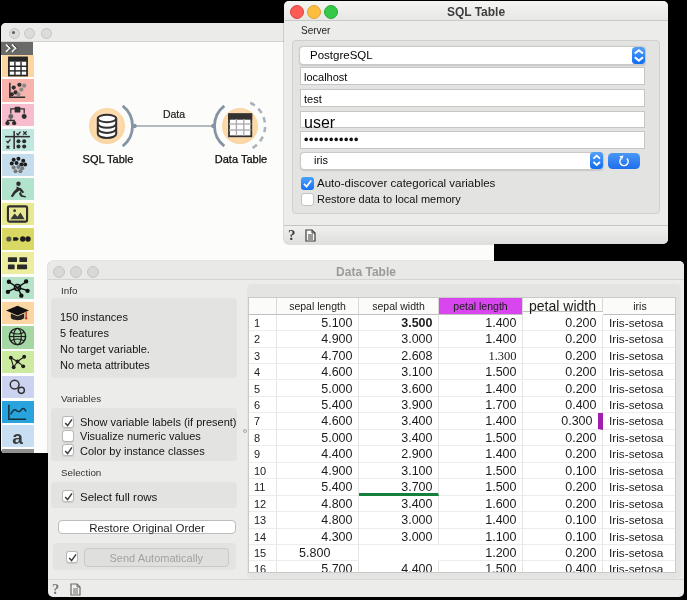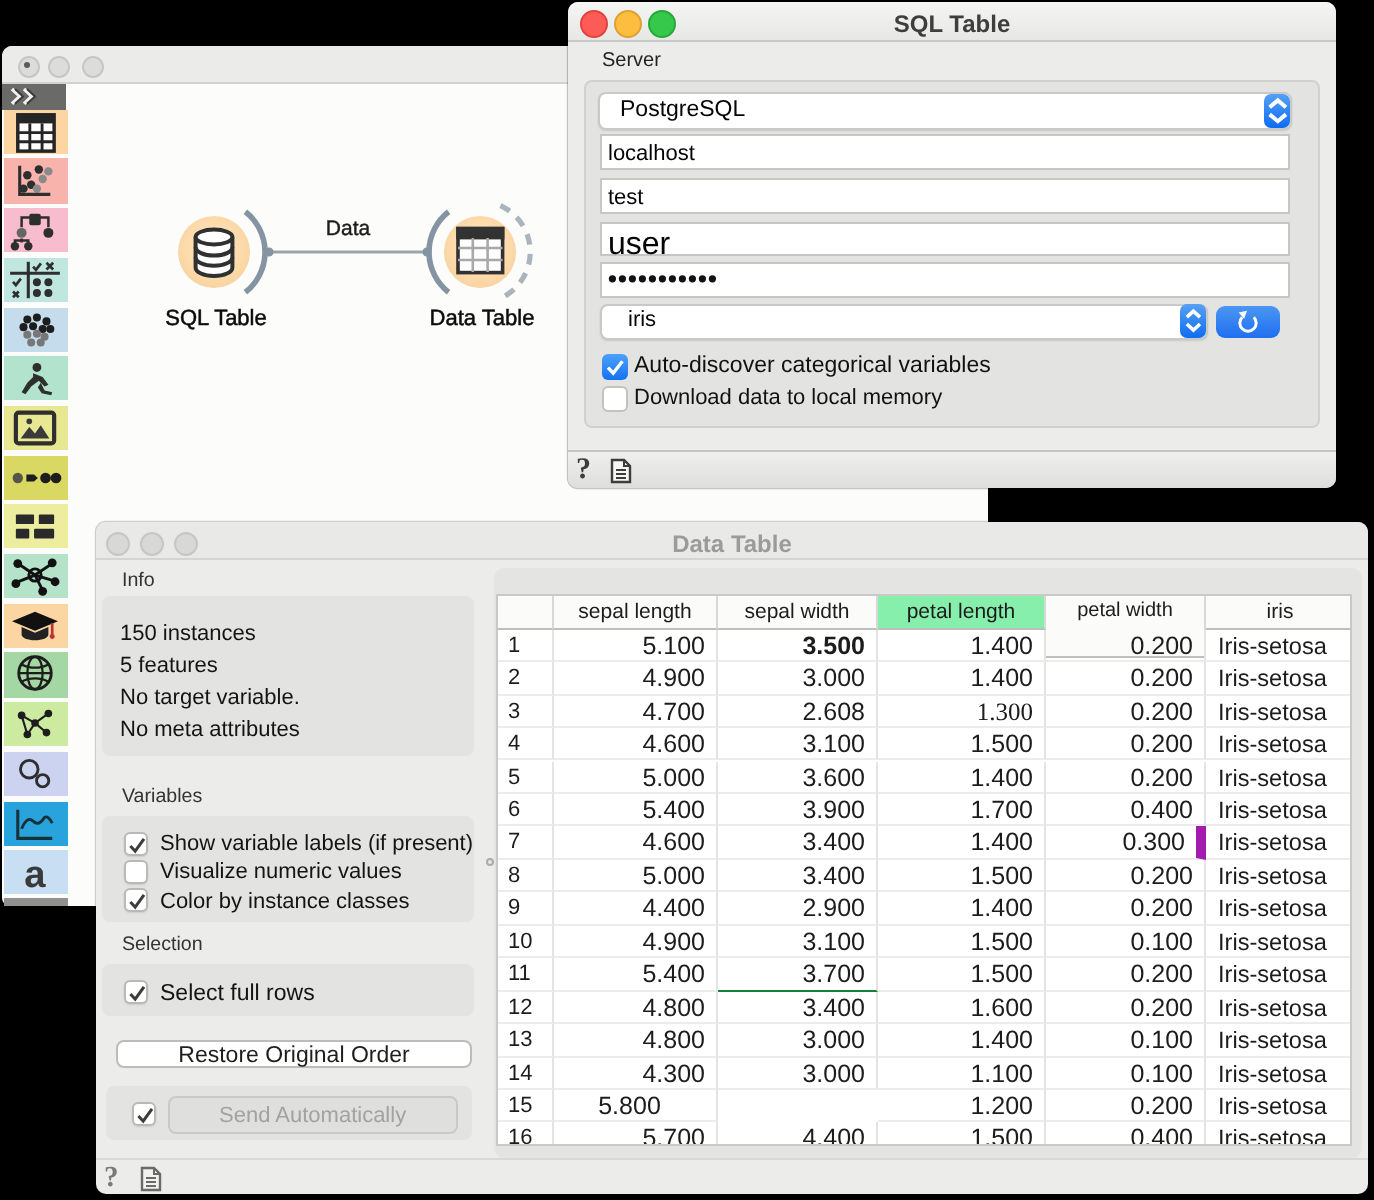--- a/index.html
+++ b/index.html
@@ -273,22 +273,22 @@
       </svg>
       <div class="abs" style="left:36px;top:287px;width:144.6px;height:18.7px;background:#dfdfdd;border:1px solid #c9c9c7;border-radius:4px;text-align:center;font-size:11px;color:#a2a2a0;line-height:18.7px;">Send Automatically</div>
     </div>
 
   <div id="datatable">
       <div class="abs" style="left:198.6px;top:22.5px;width:434.4px;height:295px;background:#e4e4e2;border-radius:5px;"></div>
       <div class="abs" style="left:200px;top:36px;width:428px;height:275.7px;background:#fff;border:1px solid #c9c9c7;overflow:hidden;">
         <div class="abs" style="left:0px;top:0;width:28px;height:16.7px;border-right:1px solid #d8d8d6;border-bottom:1px solid #bfbfbd;font-size:10.5px;color:#1c1c1c;text-align:center;line-height:16px;background:#fbfbfa;"></div>
         <div class="abs" style="left:28px;top:0;width:82px;height:16.7px;border-right:1px solid #d8d8d6;border-bottom:1px solid #bfbfbd;font-size:10.5px;color:#1c1c1c;text-align:center;line-height:16px;background:#fbfbfa;">sepal length</div>
         <div class="abs" style="left:110px;top:0;width:80px;height:16.7px;border-right:1px solid #d8d8d6;border-bottom:1px solid #bfbfbd;font-size:10.5px;color:#1c1c1c;text-align:center;line-height:16px;background:#fbfbfa;">sepal width</div>
-        <div class="abs" style="left:190px;top:0;width:84px;height:16.7px;border-right:1px solid #d8d8d6;border-bottom:1px solid #bfbfbd;font-size:10.5px;color:#1c1c1c;text-align:center;line-height:16px;background:#86efac;">petal length</div>
-        <div class="abs" style="left:274px;top:0;width:80px;height:31px;border-right:1px solid #d8d8d6;border-bottom:1px solid #bfbfbd;font-size:10px;color:#1c1c1c;text-align:center;line-height:16px;background:#fbfbfa;">petal width</div>
+        <div class="abs" style="left:190px;top:0;width:84px;height:16.7px;border-right:1px solid #d8d8d6;border-bottom:1px solid #bfbfbd;font-size:10.5px;color:#1c1c1c;text-align:center;line-height:16px;background:#d946ef;">petal length</div>
+        <div class="abs" style="left:274px;top:0;width:80px;height:14px;border-right:1px solid #d8d8d6;border-bottom:1px solid #bfbfbd;font-size:14px;color:#1c1c1c;text-align:center;line-height:16px;background:#fbfbfa;">petal width</div>
         <div class="abs" style="left:354px;top:0;width:74px;height:16.7px;border-bottom:1px solid #bfbfbd;font-size:10.5px;color:#1c1c1c;text-align:center;line-height:16px;background:#fbfbfa;">iris</div>
         <div class="abs" style="left:0px;top:16.70px;width:28px;height:16.45px;border-right:1px solid #e4e4e2;border-bottom:1px solid #ececea;color:#1c1c1c;text-align:left;line-height:16.45px;padding-left:5px;font-size:11px;">1</div>
         <div class="abs" style="left:28px;top:16.70px;width:82px;height:16.45px;border-right:1px solid #e4e4e2;border-bottom:1px solid #ececea;color:#1c1c1c;text-align:right;line-height:16.45px;padding-right:5.5px;font-size:12.5px;">5.100</div>
         <div class="abs" style="left:110px;top:16.70px;width:80px;height:16.45px;border-right:1px solid #e4e4e2;border-bottom:1px solid #ececea;color:#1c1c1c;text-align:right;line-height:16.45px;padding-right:5.5px;font-size:12.5px;font-weight:bold;">3.500</div>
         <div class="abs" style="left:190px;top:16.70px;width:84px;height:16.45px;border-right:1px solid #e4e4e2;border-bottom:1px solid #ececea;color:#1c1c1c;text-align:right;line-height:16.45px;padding-right:5.5px;font-size:12.5px;">1.400</div>
         <div class="abs" style="left:274px;top:16.70px;width:80px;height:16.45px;border-right:1px solid #e4e4e2;border-bottom:1px solid #ececea;color:#1c1c1c;text-align:right;line-height:16.45px;padding-right:5.5px;font-size:12.5px;">0.200</div>
         <div class="abs" style="left:354px;top:16.70px;width:74px;height:16.45px;border-bottom:1px solid #ececea;color:#1c1c1c;text-align:left;line-height:16.45px;padding-left:6px;font-size:11.8px;">Iris-setosa</div>
         <div class="abs" style="left:0px;top:33.15px;width:28px;height:16.45px;border-right:1px solid #e4e4e2;border-bottom:1px solid #ececea;color:#1c1c1c;text-align:left;line-height:16.45px;padding-left:5px;font-size:11px;">2</div>
         <div class="abs" style="left:28px;top:33.15px;width:82px;height:16.45px;border-right:1px solid #e4e4e2;border-bottom:1px solid #ececea;color:#1c1c1c;text-align:right;line-height:16.45px;padding-right:5.5px;font-size:12.5px;">4.900</div>
         <div class="abs" style="left:110px;top:33.15px;width:80px;height:16.45px;border-right:1px solid #e4e4e2;border-bottom:1px solid #ececea;color:#1c1c1c;text-align:right;line-height:16.45px;padding-right:5.5px;font-size:12.5px;">3.000</div>
@@ -338,21 +338,21 @@
         <div class="abs" style="left:274px;top:148.30px;width:80px;height:16.45px;border-right:1px solid #e4e4e2;border-bottom:1px solid #ececea;color:#1c1c1c;text-align:right;line-height:16.45px;padding-right:5.5px;font-size:12.5px;">0.200</div>
         <div class="abs" style="left:354px;top:148.30px;width:74px;height:16.45px;border-bottom:1px solid #ececea;color:#1c1c1c;text-align:left;line-height:16.45px;padding-left:6px;font-size:11.8px;">Iris-setosa</div>
         <div class="abs" style="left:0px;top:164.75px;width:28px;height:16.45px;border-right:1px solid #e4e4e2;border-bottom:1px solid #ececea;color:#1c1c1c;text-align:left;line-height:16.45px;padding-left:5px;font-size:11px;">10</div>
         <div class="abs" style="left:28px;top:164.75px;width:82px;height:16.45px;border-right:1px solid #e4e4e2;border-bottom:1px solid #ececea;color:#1c1c1c;text-align:right;line-height:16.45px;padding-right:5.5px;font-size:12.5px;">4.900</div>
         <div class="abs" style="left:110px;top:164.75px;width:80px;height:16.45px;border-right:1px solid #e4e4e2;border-bottom:1px solid #ececea;color:#1c1c1c;text-align:right;line-height:16.45px;padding-right:5.5px;font-size:12.5px;">3.100</div>
         <div class="abs" style="left:190px;top:164.75px;width:84px;height:16.45px;border-right:1px solid #e4e4e2;border-bottom:1px solid #ececea;color:#1c1c1c;text-align:right;line-height:16.45px;padding-right:5.5px;font-size:12.5px;">1.500</div>
         <div class="abs" style="left:274px;top:164.75px;width:80px;height:16.45px;border-right:1px solid #e4e4e2;border-bottom:1px solid #ececea;color:#1c1c1c;text-align:right;line-height:16.45px;padding-right:5.5px;font-size:12.5px;">0.100</div>
         <div class="abs" style="left:354px;top:164.75px;width:74px;height:16.45px;border-bottom:1px solid #ececea;color:#1c1c1c;text-align:left;line-height:16.45px;padding-left:6px;font-size:11.8px;">Iris-setosa</div>
         <div class="abs" style="left:0px;top:181.20px;width:28px;height:16.45px;border-right:1px solid #e4e4e2;border-bottom:1px solid #ececea;color:#1c1c1c;text-align:left;line-height:16.45px;padding-left:5px;font-size:11px;">11</div>
         <div class="abs" style="left:28px;top:181.20px;width:82px;height:16.45px;border-right:1px solid #e4e4e2;border-bottom:1px solid #ececea;color:#1c1c1c;text-align:right;line-height:16.45px;padding-right:5.5px;font-size:12.5px;">5.400</div>
-        <div class="abs" style="left:110px;top:181.20px;width:80px;height:16.45px;border-right:1px solid #e4e4e2;border-bottom:1px solid #15803d;color:#1c1c1c;text-align:right;line-height:16.45px;padding-right:5.5px;font-size:12.5px;">3.700</div>
+        <div class="abs" style="left:110px;top:181.20px;width:80px;height:16.45px;border-right:1px solid #e4e4e2;border-bottom:3px solid #15803d;color:#1c1c1c;text-align:right;line-height:16.45px;padding-right:5.5px;font-size:12.5px;">3.700</div>
         <div class="abs" style="left:190px;top:181.20px;width:84px;height:16.45px;border-right:1px solid #e4e4e2;border-bottom:1px solid #ececea;color:#1c1c1c;text-align:right;line-height:16.45px;padding-right:5.5px;font-size:12.5px;">1.500</div>
         <div class="abs" style="left:274px;top:181.20px;width:80px;height:16.45px;border-right:1px solid #e4e4e2;border-bottom:1px solid #ececea;color:#1c1c1c;text-align:right;line-height:16.45px;padding-right:5.5px;font-size:12.5px;">0.200</div>
         <div class="abs" style="left:354px;top:181.20px;width:74px;height:16.45px;border-bottom:1px solid #ececea;color:#1c1c1c;text-align:left;line-height:16.45px;padding-left:6px;font-size:11.8px;">Iris-setosa</div>
         <div class="abs" style="left:0px;top:197.65px;width:28px;height:16.45px;border-right:1px solid #e4e4e2;border-bottom:1px solid #ececea;color:#1c1c1c;text-align:left;line-height:16.45px;padding-left:5px;font-size:11px;">12</div>
         <div class="abs" style="left:28px;top:197.65px;width:82px;height:16.45px;border-right:1px solid #e4e4e2;border-bottom:1px solid #ececea;color:#1c1c1c;text-align:right;line-height:16.45px;padding-right:5.5px;font-size:12.5px;">4.800</div>
         <div class="abs" style="left:110px;top:197.65px;width:80px;height:16.45px;border-right:1px solid #e4e4e2;border-bottom:1px solid #ececea;color:#1c1c1c;text-align:right;line-height:16.45px;padding-right:5.5px;font-size:12.5px;">3.400</div>
         <div class="abs" style="left:190px;top:197.65px;width:84px;height:16.45px;border-right:1px solid #e4e4e2;border-bottom:1px solid #ececea;color:#1c1c1c;text-align:right;line-height:16.45px;padding-right:5.5px;font-size:12.5px;">1.600</div>
         <div class="abs" style="left:274px;top:197.65px;width:80px;height:16.45px;border-right:1px solid #e4e4e2;border-bottom:1px solid #ececea;color:#1c1c1c;text-align:right;line-height:16.45px;padding-right:5.5px;font-size:12.5px;">0.200</div>
         <div class="abs" style="left:354px;top:197.65px;width:74px;height:16.45px;border-bottom:1px solid #ececea;color:#1c1c1c;text-align:left;line-height:16.45px;padding-left:6px;font-size:11.8px;">Iris-setosa</div>
         <div class="abs" style="left:0px;top:214.10px;width:28px;height:16.45px;border-right:1px solid #e4e4e2;border-bottom:1px solid #ececea;color:#1c1c1c;text-align:left;line-height:16.45px;padding-left:5px;font-size:11px;">13</div>
@@ -457,21 +457,21 @@
       <path d="M 13.1 5.6 a 4.1 4.1 0 1 0 5.8 0" stroke="#fff" stroke-width="1.5" fill="none"></path>
       <path d="M11.3 3.2 l4.2 -0.8 -1.4 4z" fill="#fff"></path>
     </svg>
 
   <div class="abs" style="left:17px;top:176px;width:13px;height:13px;background:linear-gradient(#4da1fc,#1472f2);border-radius:3px;"></div>
   <svg class="abs" style="left:17px;top:176px;" width="13" height="13">
       <path d="M3 6.8 l2.6 2.8 4.6-6" stroke="#fff" stroke-width="1.7" fill="none"></path>
     </svg>
   <div class="abs" style="left:33px;top:176px;font-size:11.5px;color:#111;">Auto-discover categorical variables</div>
   <div class="abs" style="left:17px;top:192px;width:13px;height:13px;background:#fff;border:1px solid #c2c2c0;border-radius:3px;"></div>
-  <div class="abs" style="left:33px;top:192px;font-size:11px;color:#111;">Download data to local memory</div>
+  <div class="abs" style="left:33px;top:192px;font-size:11px;color:#111;">Restore data to local memory</div>
 
   <div class="abs" style="left:0;top:224px;width:100%;height:19px;background:linear-gradient(#f0f0ee,#dededc);border-top:1px solid #c4c4c2;border-radius:0 0 5px 5px;"></div>
   <div class="abs" style="left:4px;top:226px;font-size:15px;color:#3d3d3d;font-family:'Liberation Serif',serif;font-weight:700;">?</div>
   <svg class="abs" style="left:21px;top:228px;" width="11" height="13">
       <path d="M1 1 h6 l3 3 v8 h-9 z" fill="#f6f6f4" stroke="#3d3d3d" stroke-width="1.2"></path>
       <path d="M7 1 v3 h3" fill="none" stroke="#3d3d3d" stroke-width="1"></path>
       <g stroke="#3d3d3d" stroke-width="1">
         <line x1="3" y1="6" x2="8" y2="6"></line>
         <line x1="3" y1="8" x2="8" y2="8"></line>
         <line x1="3" y1="10" x2="8" y2="10"></line>

